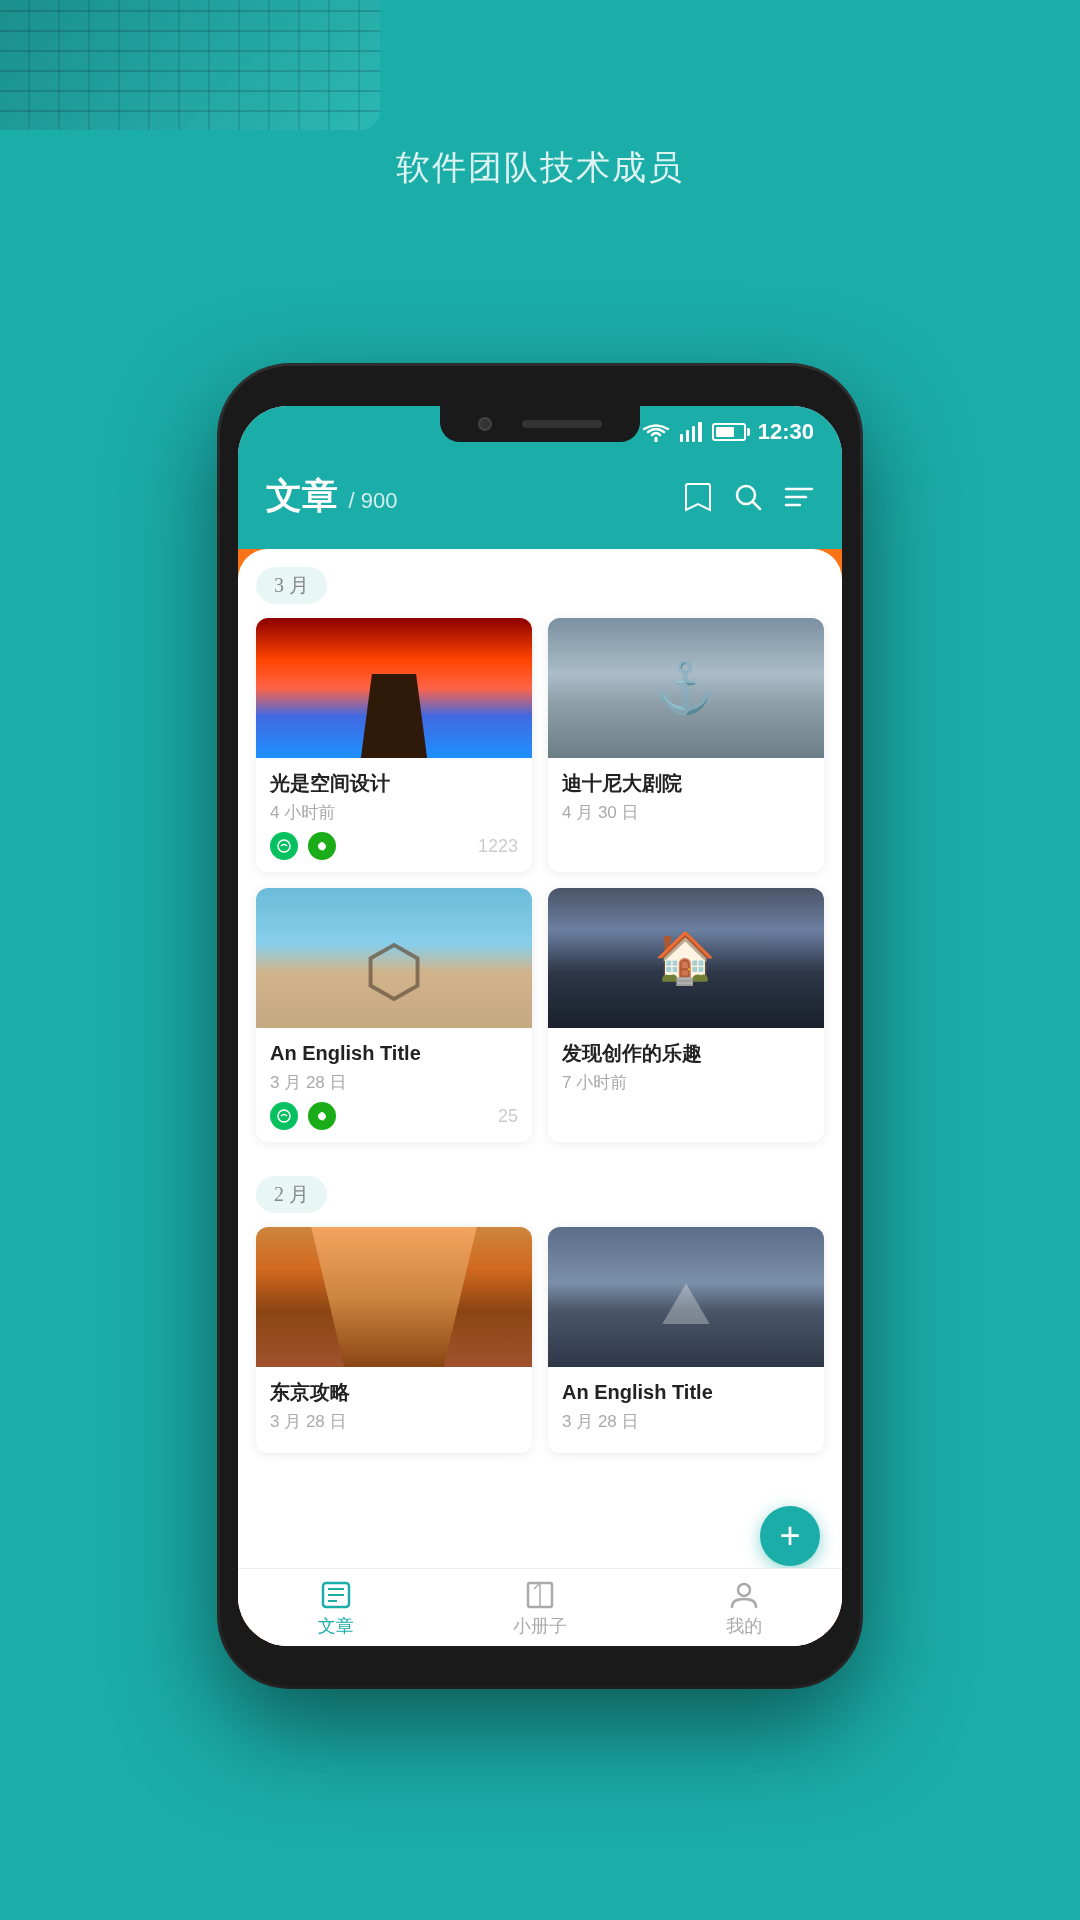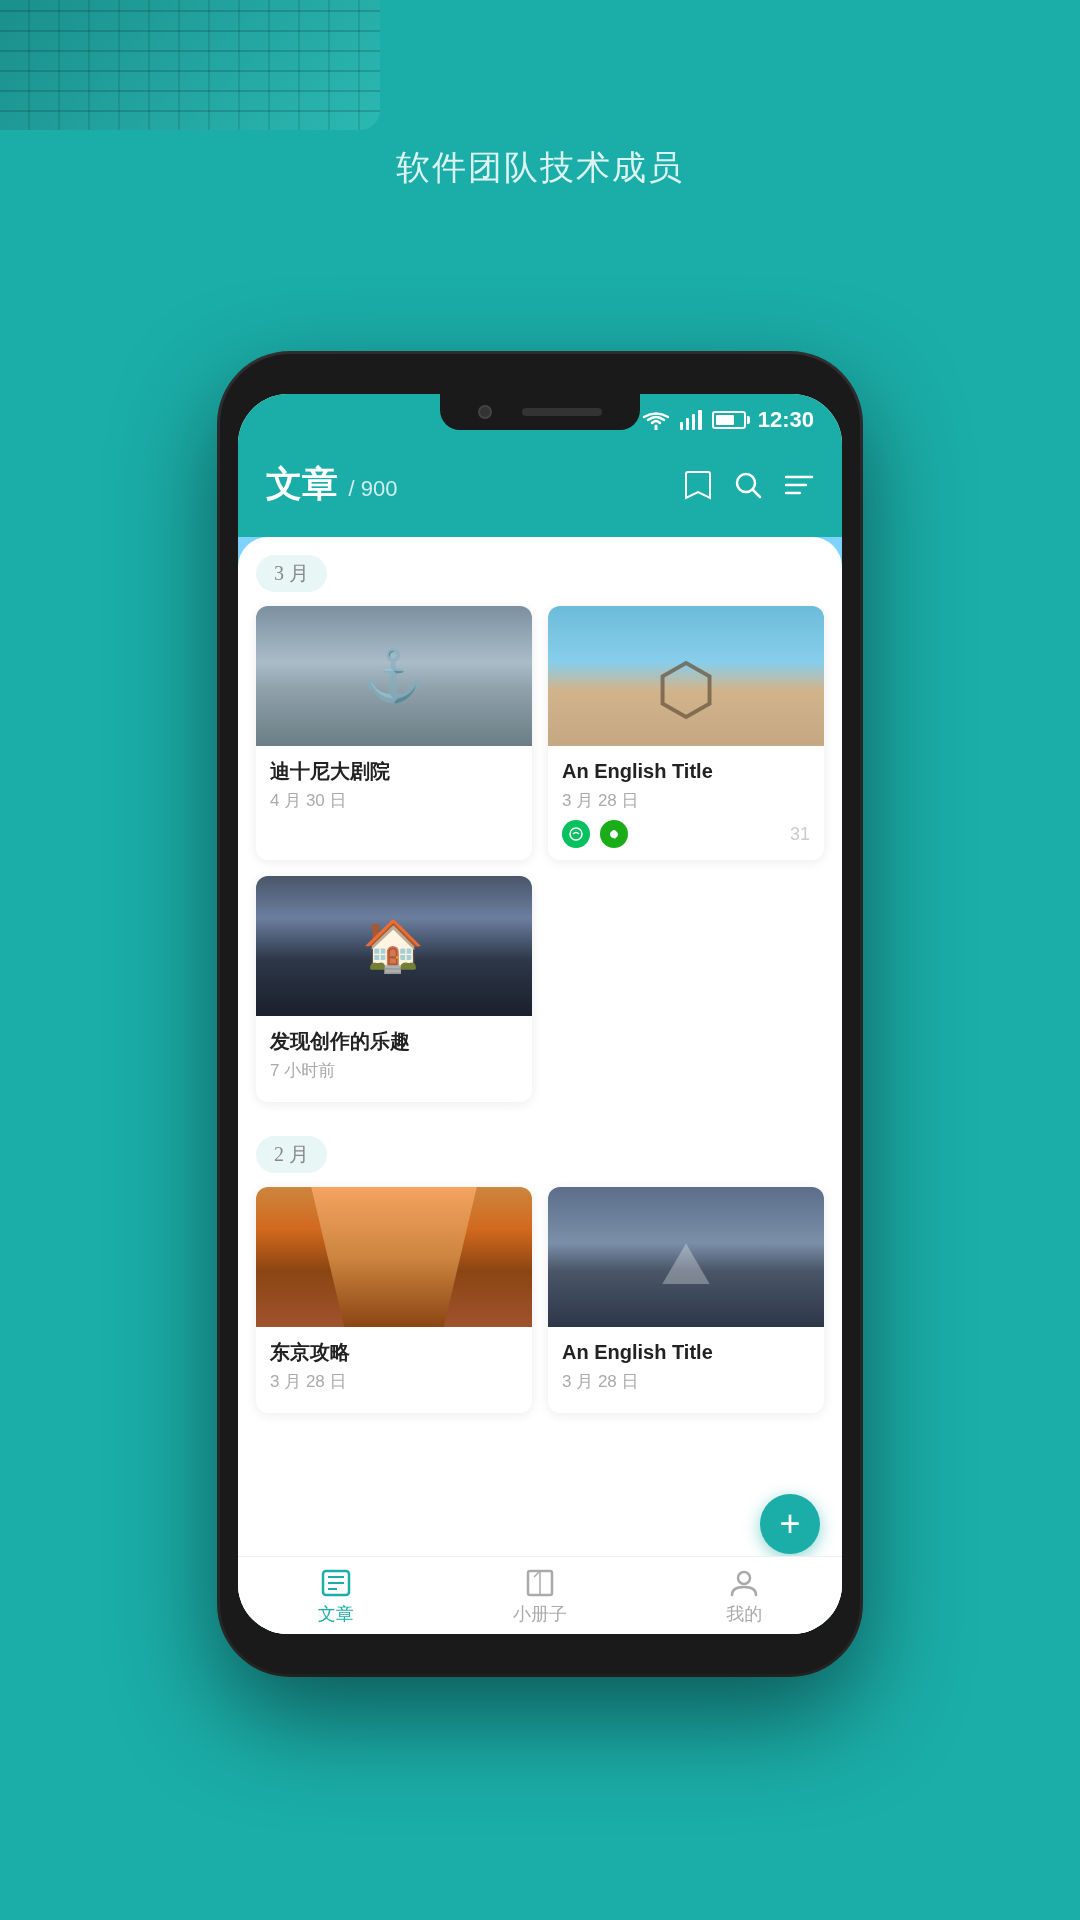--- a/index.html
+++ b/index.html
@@ -67,21 +67,21 @@
     .headline-sub {
       font-size: 34px;
       color: rgba(255,255,255,0.85);
       font-weight: 300;
       letter-spacing: 2px;
     }
 
     
     .phone-wrapper {
       position: absolute;
-      top: 354px;
+      top: 366px;
       left: 50%;
       transform: translateX(-50%);
       width: 640px;
       height: 1520px;
     }
 
     .phone-outer {
       position: relative;
       width: 640px;
       height: 1320px;
@@ -209,21 +209,21 @@
       display: flex;
       gap: 22px;
       align-items: center;
     }
 
     
     .screen-body {
       display: flex;
       flex-direction: column;
       height: calc(100% - 52px);
-      background: #7dd3fc;
+      background: #f97316;
     }
 
     .content-scroll {
       background: white;
       border-radius: 30px 30px 0 0;
       flex: 1;
       overflow: hidden;
       padding: 0 18px;
     }
 
@@ -558,20 +558,43 @@
           </div>
         </div>
 
         <div class="content-scroll" style="position:relative;">
 
           
           <span class="month-label">3 月</span>
 
           <div class="articles-grid">
 
+            <div class="article-card">
+              <div class="article-thumb thumb-sunset"></div>
+              <div class="article-info">
+                <div class="article-title">光是空间设计</div>
+                <div class="article-date">4 小时前</div>
+                <div class="article-meta">
+                  <div class="article-share-icons">
+                    <div class="share-icon share-icon-green">
+                      <svg width="14" height="14" viewBox="0 0 14 14">
+                          <circle cx="7" cy="7" r="6" fill="none" stroke="white" stroke-width="1.5"></circle>
+                          <path d="M4 7 Q7 4 10 7" stroke="white" stroke-width="1.5" fill="none"></path>
+                        </svg>
+                    </div>
+                    <div class="share-icon share-icon-wx">
+                      <svg width="14" height="14" viewBox="0 0 14 14">
+                          <path d="M5 4 Q7 2 9 4 T11 7 Q11 10 8 11 L9 12 L6 11 Q3 10 3 7 Q3 5 5 4Z" fill="white"></path>
+                        </svg>
+                    </div>
+                  </div>
+                  <span class="article-views">1223</span>
+                </div>
+              </div>
+            </div>
 
             <div class="article-card">
               <div class="article-thumb thumb-ship"></div>
               <div class="article-info">
                 <div class="article-title">迪十尼大剧院</div>
                 <div class="article-date">4 月 30 日</div>
                 <div class="article-meta">
                   <div class="article-share-icons"></div>
                   <span class="article-views"></span>
                 </div>
@@ -590,21 +613,21 @@
                           <circle cx="7" cy="7" r="6" fill="none" stroke="white" stroke-width="1.5"></circle>
                           <path d="M4 7 Q7 4 10 7" stroke="white" stroke-width="1.5" fill="none"></path>
                         </svg>
                     </div>
                     <div class="share-icon share-icon-wx">
                       <svg width="14" height="14" viewBox="0 0 14 14">
                           <path d="M5 4 Q7 2 9 4 T11 7 Q11 10 8 11 L9 12 L6 11 Q3 10 3 7 Q3 5 5 4Z" fill="white"></path>
                         </svg>
                     </div>
                   </div>
-                  <span class="article-views">31</span>
+                  <span class="article-views">25</span>
                 </div>
               </div>
             </div>
 
             <div class="article-card">
               <div class="article-thumb thumb-cabin"></div>
               <div class="article-info">
                 <div class="article-title">发现创作的乐趣</div>
                 <div class="article-date">7 小时前</div>
                 <div class="article-meta">

